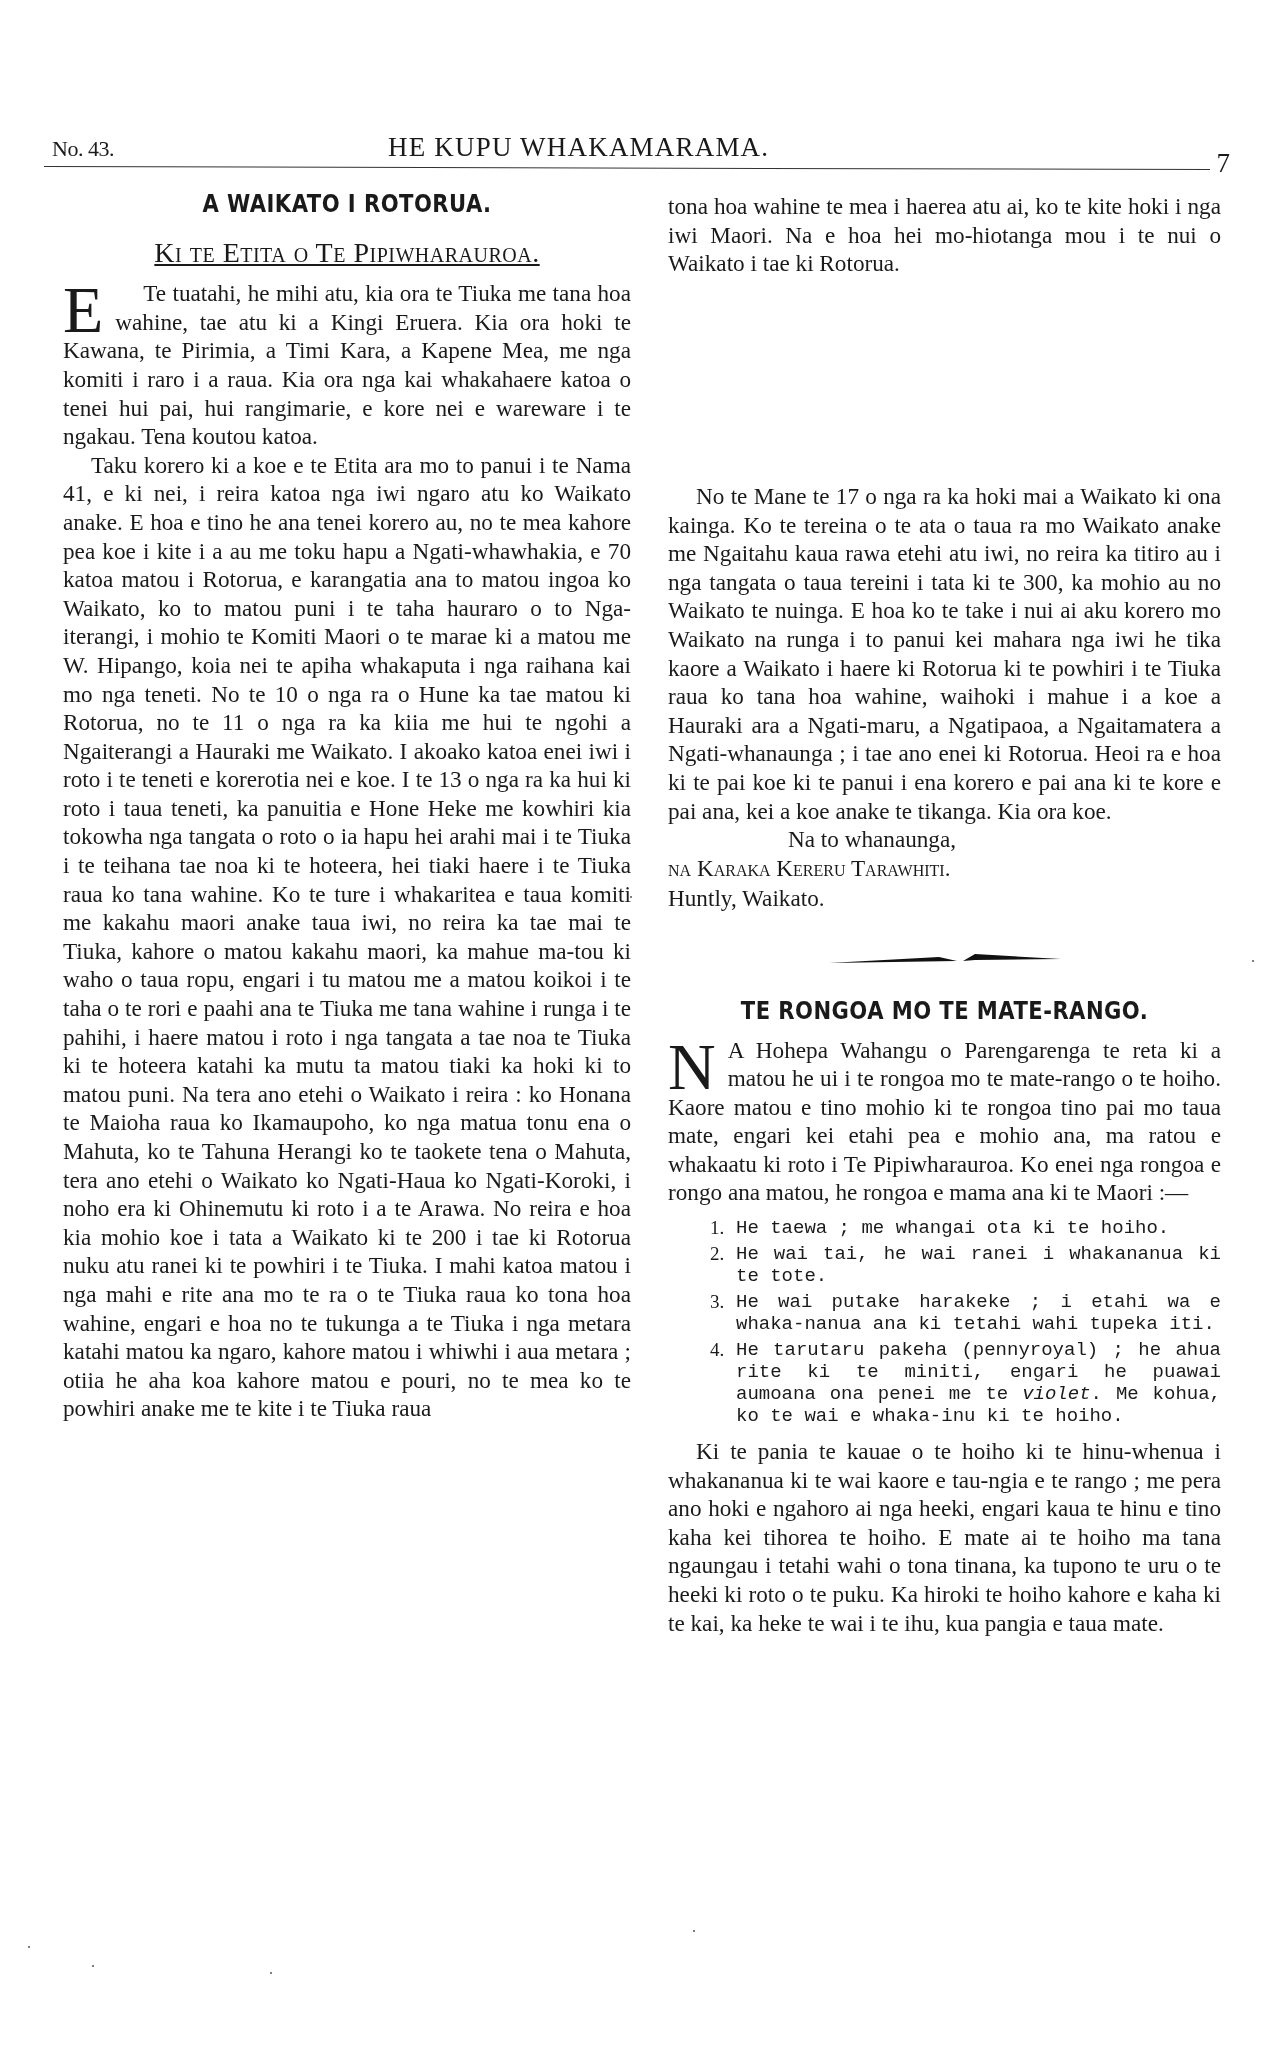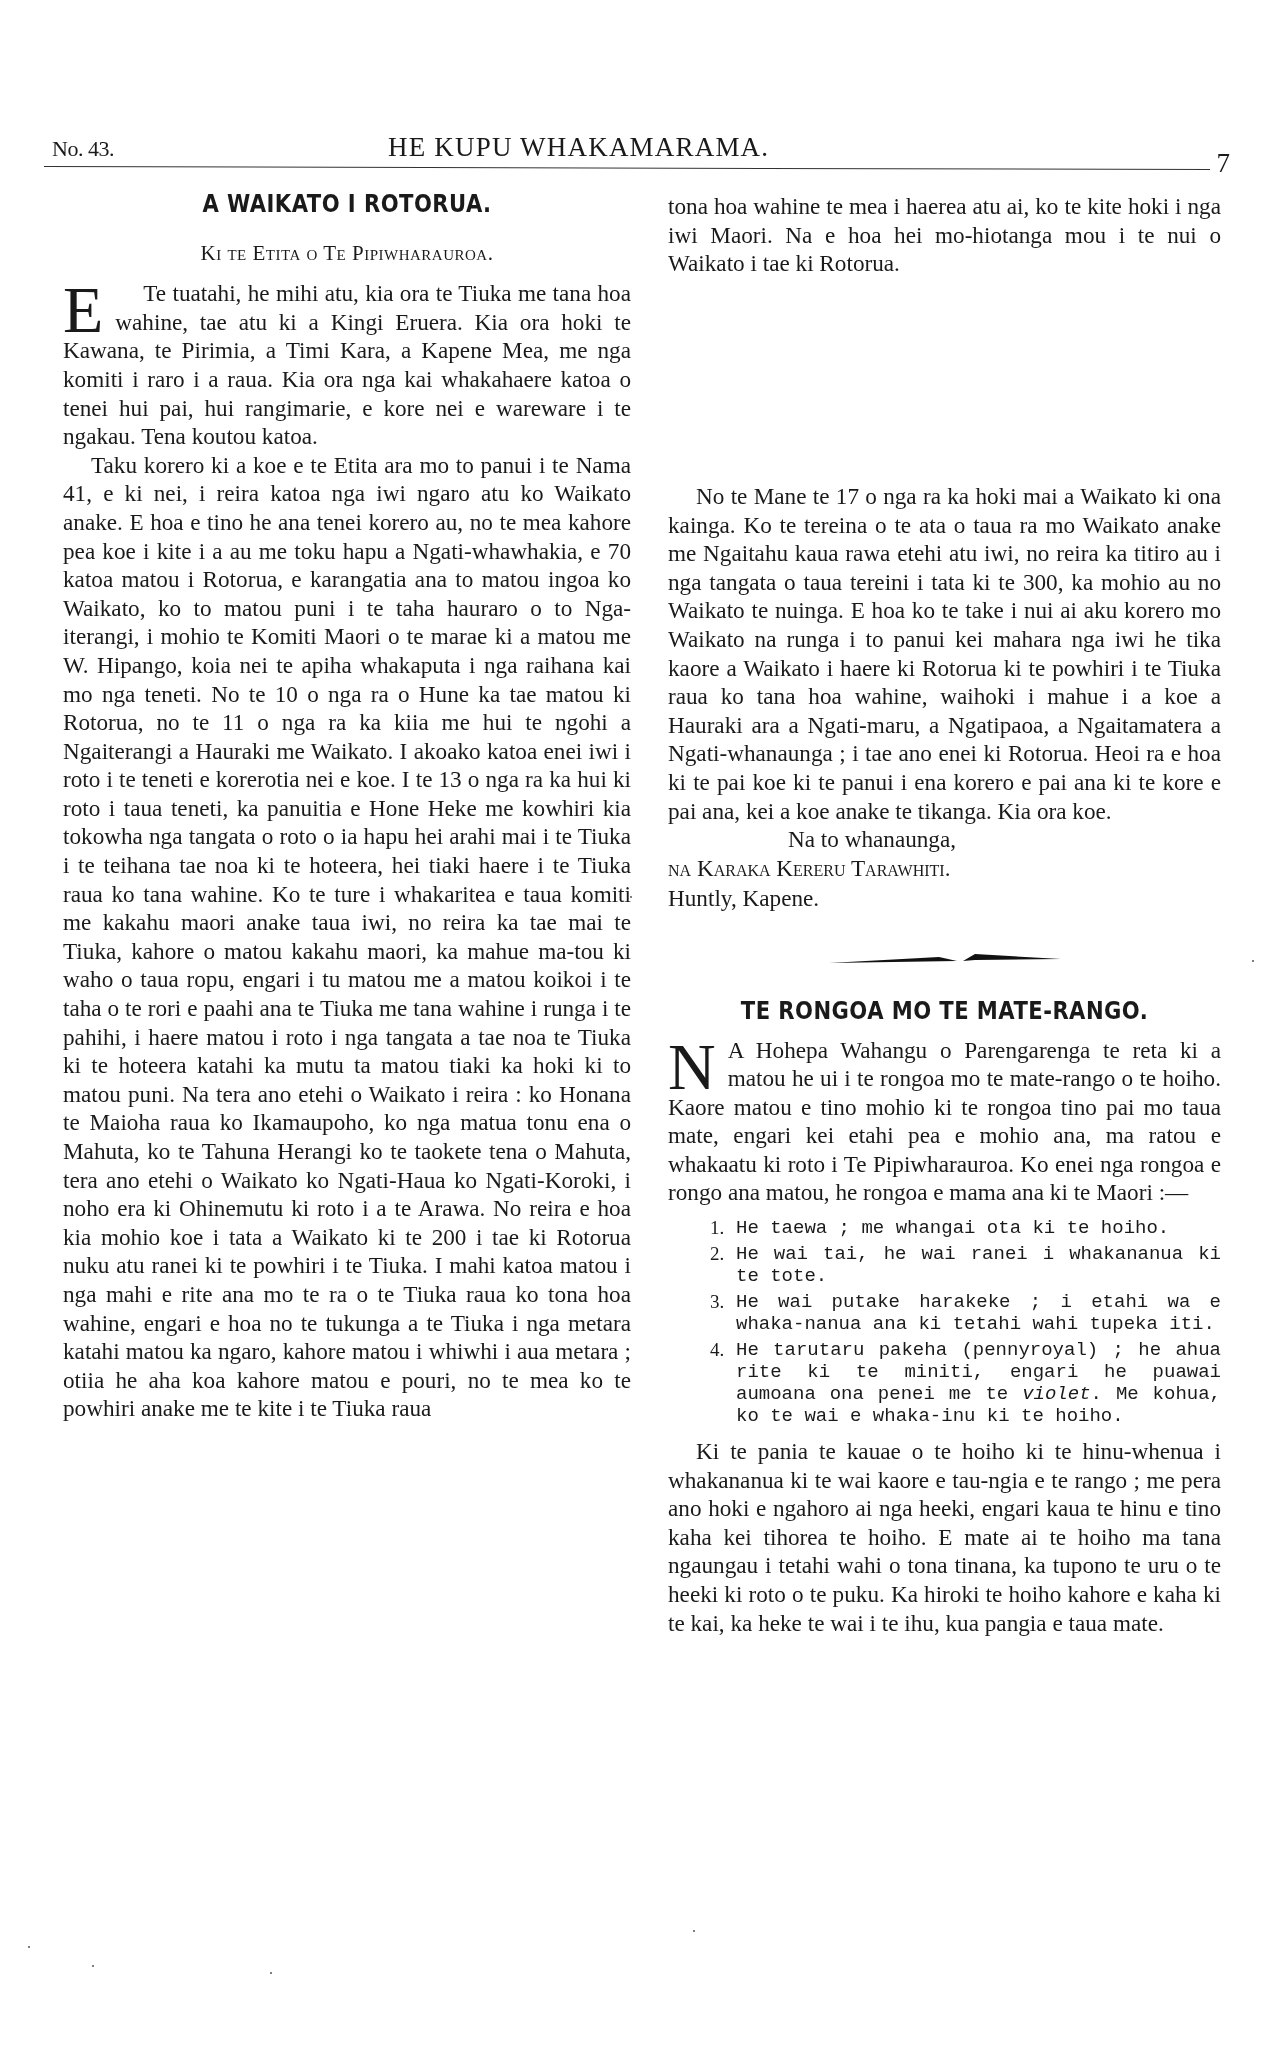--- a/index.html
+++ b/index.html
@@ -11,21 +11,21 @@
   .rh-right { position: absolute; right: 0; top: 22px; font-size: 27px; }
   .rh-rule { position: absolute; left: 0; top: 40px; width: 1166px; height: 0; border-top: 1.6px solid #333; transform: rotate(0.15deg); transform-origin: left; }
 
   .col { position: absolute; top: 190px; font-size: 23.2px; line-height: 28.6px; text-align: justify; }
   .col-left { left: 63px; width: 568px; }
   .col-right { left: 668px; width: 553px; }
   p { margin: 0; }
   .indent { text-indent: 28px; }
   .headline { font-family: "DejaVu Sans", "Liberation Sans", sans-serif; font-weight: bold;
               font-size: 24px; letter-spacing: 0.5px; text-align: center; transform: scaleX(0.88); }
-  .subhead { text-align: center; font-size: 21px; letter-spacing: 0.5px; font-variant: small-caps; margin: 20px 0 12px; }
+  .subhead { text-align: center; font-size: 28px; letter-spacing: 0.5px; font-variant: small-caps; margin: 20px 0 12px; text-decoration: underline; }
   .dropcap-wrap { position: relative; }
   .dropcap { float: left; font-size: 66px; line-height: 50px; margin: 6px 12px 0 0; }
   .sc { font-variant: small-caps; }
   .sign1 { text-align: left; padding-left: 120px; }
   .sign2 { text-align: left; padding-right: 20px; }
   .place { margin-top: 2px; }
   .editor-note { margin-top: 12px; }
   .ornament { display: block; margin: 38px auto 30px; width: 232px; height: 16px; }
   .list { margin: 10px 0 10px 42px; font-size: 19px; line-height: 22px; }
   .list-item { display: flex; margin-bottom: 4px; }
@@ -51,21 +51,21 @@
     <p class="indent">Te tuatahi, he mihi atu, kia ora te Tiuka me tana hoa wahine, tae atu ki a Kingi Eruera. Kia ora hoki te Kawana, te Pirimia, a Timi Kara, a Kapene Mea, me nga komiti i raro i a raua. Kia ora nga kai whakahaere katoa o tenei hui pai, hui rangimarie, e kore nei e wareware i te ngakau. Tena koutou katoa.</p>
     <p class="indent" id="long-para">Taku korero ki a koe e te Etita ara mo to panui i te Nama 41, e ki nei, i reira katoa nga iwi ngaro atu ko Waikato anake. E hoa e tino he ana tenei korero au, no te mea kahore pea koe i kite i a au me toku hapu a Ngati-whawhakia, e 70 katoa matou i Rotorua, e karangatia ana to matou ingoa ko Waikato, ko to matou puni i te taha hauraro o to Nga-iterangi, i mohio te Komiti Maori o te marae ki a matou me W. Hipango, koia nei te apiha whakaputa i nga raihana kai mo nga teneti. No te 10 o nga ra o Hune ka tae matou ki Rotorua, no te 11 o nga ra ka kiia me hui te ngohi a Ngaiterangi a Hauraki me Waikato. I akoako katoa enei iwi i roto i te teneti e korerotia nei e koe. I te 13 o nga ra ka hui ki roto i taua teneti, ka panuitia e Hone Heke me kowhiri kia tokowha nga tangata o roto o ia hapu hei arahi mai i te Tiuka i te teihana tae noa ki te hoteera, hei tiaki haere i te Tiuka raua ko tana wahine. Ko te ture i whakaritea e taua komiti me kakahu maori anake taua iwi, no reira ka tae mai te Tiuka, kahore o matou kakahu maori, ka mahue ma-tou ki waho o taua ropu, engari i tu matou me a matou koikoi i te taha o te rori e paahi ana te Tiuka me tana wahine i runga i te pahihi, i haere matou i roto i nga tangata a tae noa te Tiuka ki te hoteera katahi ka mutu ta matou tiaki ka hoki ki to matou puni. Na tera ano etehi o Waikato i reira : ko Honana te Maioha raua ko Ikamaupoho, ko nga matua tonu ena o Mahuta, ko te Tahuna Herangi ko te taokete tena o Mahuta, tera ano etehi o Waikato ko Ngati-Haua ko Ngati-Koroki, i noho era ki Ohinemutu ki roto i a te Arawa. No reira e hoa kia mohio koe i tata a Waikato ki te 200 i tae ki Rotorua nuku atu ranei ki te powhiri i te Tiuka. I mahi katoa matou i nga mahi e rite ana mo te ra o te Tiuka raua ko tona hoa wahine, engari e hoa no te tukunga a te Tiuka i nga metara katahi matou ka ngaro, kahore matou i whiwhi i aua metara ; otiia he aha koa kahore matou e pouri, no te mea ko te powhiri anake me te kite i te Tiuka raua</p>
   </div>
 </div>
 
 <div class="col col-right" style="top: 186px; position: absolute;">
     <p style="position: absolute; top: 6px; left: 0px; width: 100%;">tona hoa wahine te mea i haerea atu ai, ko te kite hoki i nga iwi Maori. Na e hoa hei mo-hiotanga mou i te nui o Waikato i tae ki Rotorua.</p>
   <p class="indent" style="margin-top:296px">No te Mane te 17 o nga ra ka hoki mai a Waikato ki ona kainga. Ko te tereina o te ata o taua ra mo Waikato anake me Ngaitahu kaua rawa etehi atu iwi, no reira ka titiro au i nga tangata o taua tereini i tata ki te 300, ka mohio au no Waikato te nuinga. E hoa ko te take i nui ai aku korero mo Waikato na runga i to panui kei mahara nga iwi he tika kaore a Waikato i haere ki Rotorua ki te powhiri i te Tiuka raua ko tana hoa wahine, waihoki i mahue i a koe a Hauraki ara a Ngati-maru, a Ngatipaoa, a Ngaitamatera a Ngati-whanaunga ; i tae ano enei ki Rotorua. Heoi ra e hoa ki te pai koe ki te panui i ena korero e pai ana ki te kore e pai ana, kei a koe anake te tikanga. Kia ora koe.</p>
   <p class="sign1">Na to whanaunga,</p>
   <p class="sign2 sc">na Karaka Kereru Tarawhiti.</p>
-  <p class="place">Huntly, Kapene.</p>
+  <p class="place">Huntly, Waikato.</p>
 
   <svg class="ornament" viewBox="0 0 232 16">
     <path d="M0 12 L110 6 L128 10 Z" fill="#111"></path>
     <path d="M134 10 L146 3 L232 8 L146 9 Z" fill="#111"></path>
   </svg>
 
   <div class="headline" style="margin-bottom:10px">TE RONGOA MO TE MATE-RANGO.</div>
   <div class="dropcap-wrap">
     <span class="dropcap">N</span>
     <p>A Hohepa Wahangu o Parengarenga te reta ki a matou he ui i te rongoa mo te mate-rango o te hoiho. Kaore matou e tino mohio ki te rongoa tino pai mo taua mate, engari kei etahi pea e mohio ana, ma ratou e whakaatu ki roto i Te Pipiwharauroa. Ko enei nga rongoa e rongo ana matou, he rongoa e mama ana ki te Maori :—</p>

